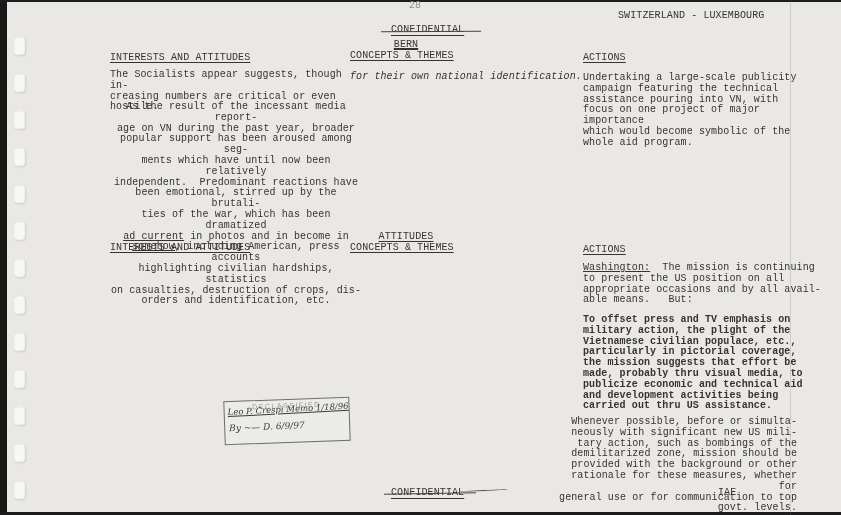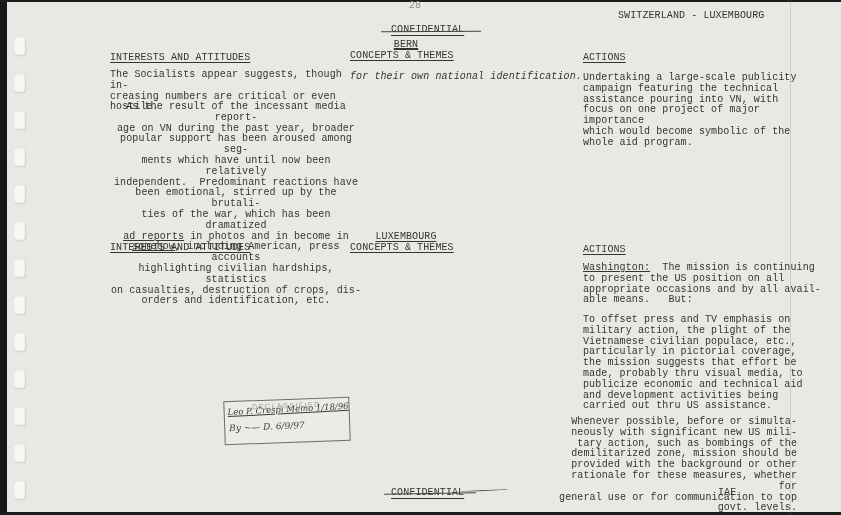--- a/index.html
+++ b/index.html
@@ -92,45 +92,45 @@
 
   <div class="t" style="left:110px;top:70px;width:250px;">The Socialists appear suggests, though in-
 creasing numbers are critical or even hostile.</div>
   <div class="t" style="left:110px;top:102px;width:252px;text-align:center;"><span>As the result of the incessant media report-
 age on VN during the past year, broader
 popular support has been aroused among seg-
 ments which have until now been relatively
 independent.  Predominant reactions have
 been emotional, stirred up by the brutali-
 ties of the war, which has been dramatized
-</span><span class="u">ad reports</span><span> in photos and in become in
+</span><span class="u">ad current</span><span> in photos and in become in
 </span><span class="u">somehow</span><span>, including American, press accounts
 highlighting civilian hardships, statistics
 on casualties, destruction of crops, dis-
 orders and identification, etc.</span></div>
 
   <div class="t" style="left:350px;top:72px;width:245px;font-style:italic;">for their own national identification.</div>
 
   <div class="t" style="left:583px;top:73px;width:240px;">Undertaking a large-scale publicity
 campaign featuring the technical
 assistance pouring into VN, with
 focus on one project of major importance
 which would become symbolic of the
 whole aid program.</div>
 
   <div class="t hdr" style="left:110px;top:243px;">INTERESTS AND ATTITUDES</div>
-  <div class="t center" style="left:350px;top:232px;width:112px;"><span class="hdr">LUXEMBOURG</span></div>
+  <div class="t center" style="left:350px;top:232px;width:112px;"><span class="hdr">ATTITUDES</span></div>
   <div class="t hdr" style="left:350px;top:243px;">CONCEPTS &amp; THEMES</div>
   <div class="t hdr" style="left:583px;top:245px;">ACTIONS</div>
 
   <div class="t" style="left:583px;top:263px;width:240px;"><span class="u">Washington:</span><span>  The mission is continuing
 to present the US position on all
 appropriate occasions and by all avail-
 able means.   But:</span></div>
-  <div class="t" style="left:583px;top:315px;width:240px;">To offset press and TV emphasis on
+  <div class="t" style="left:583px;top:315px;width:240px;font-weight:bold;">To offset press and TV emphasis on
 military action, the plight of the
 Vietnamese civilian populace, etc.,
 particularly in pictorial coverage,
 the mission suggests that effort be
 made, probably thru visual media, to
 publicize economic and technical aid
 and development activities being
 carried out thru US assistance.</div>
   <div class="t" style="left:549px;top:417px;width:248px;text-align:right;">Whenever possible, before or simulta-
 neously with significant new US mili-

